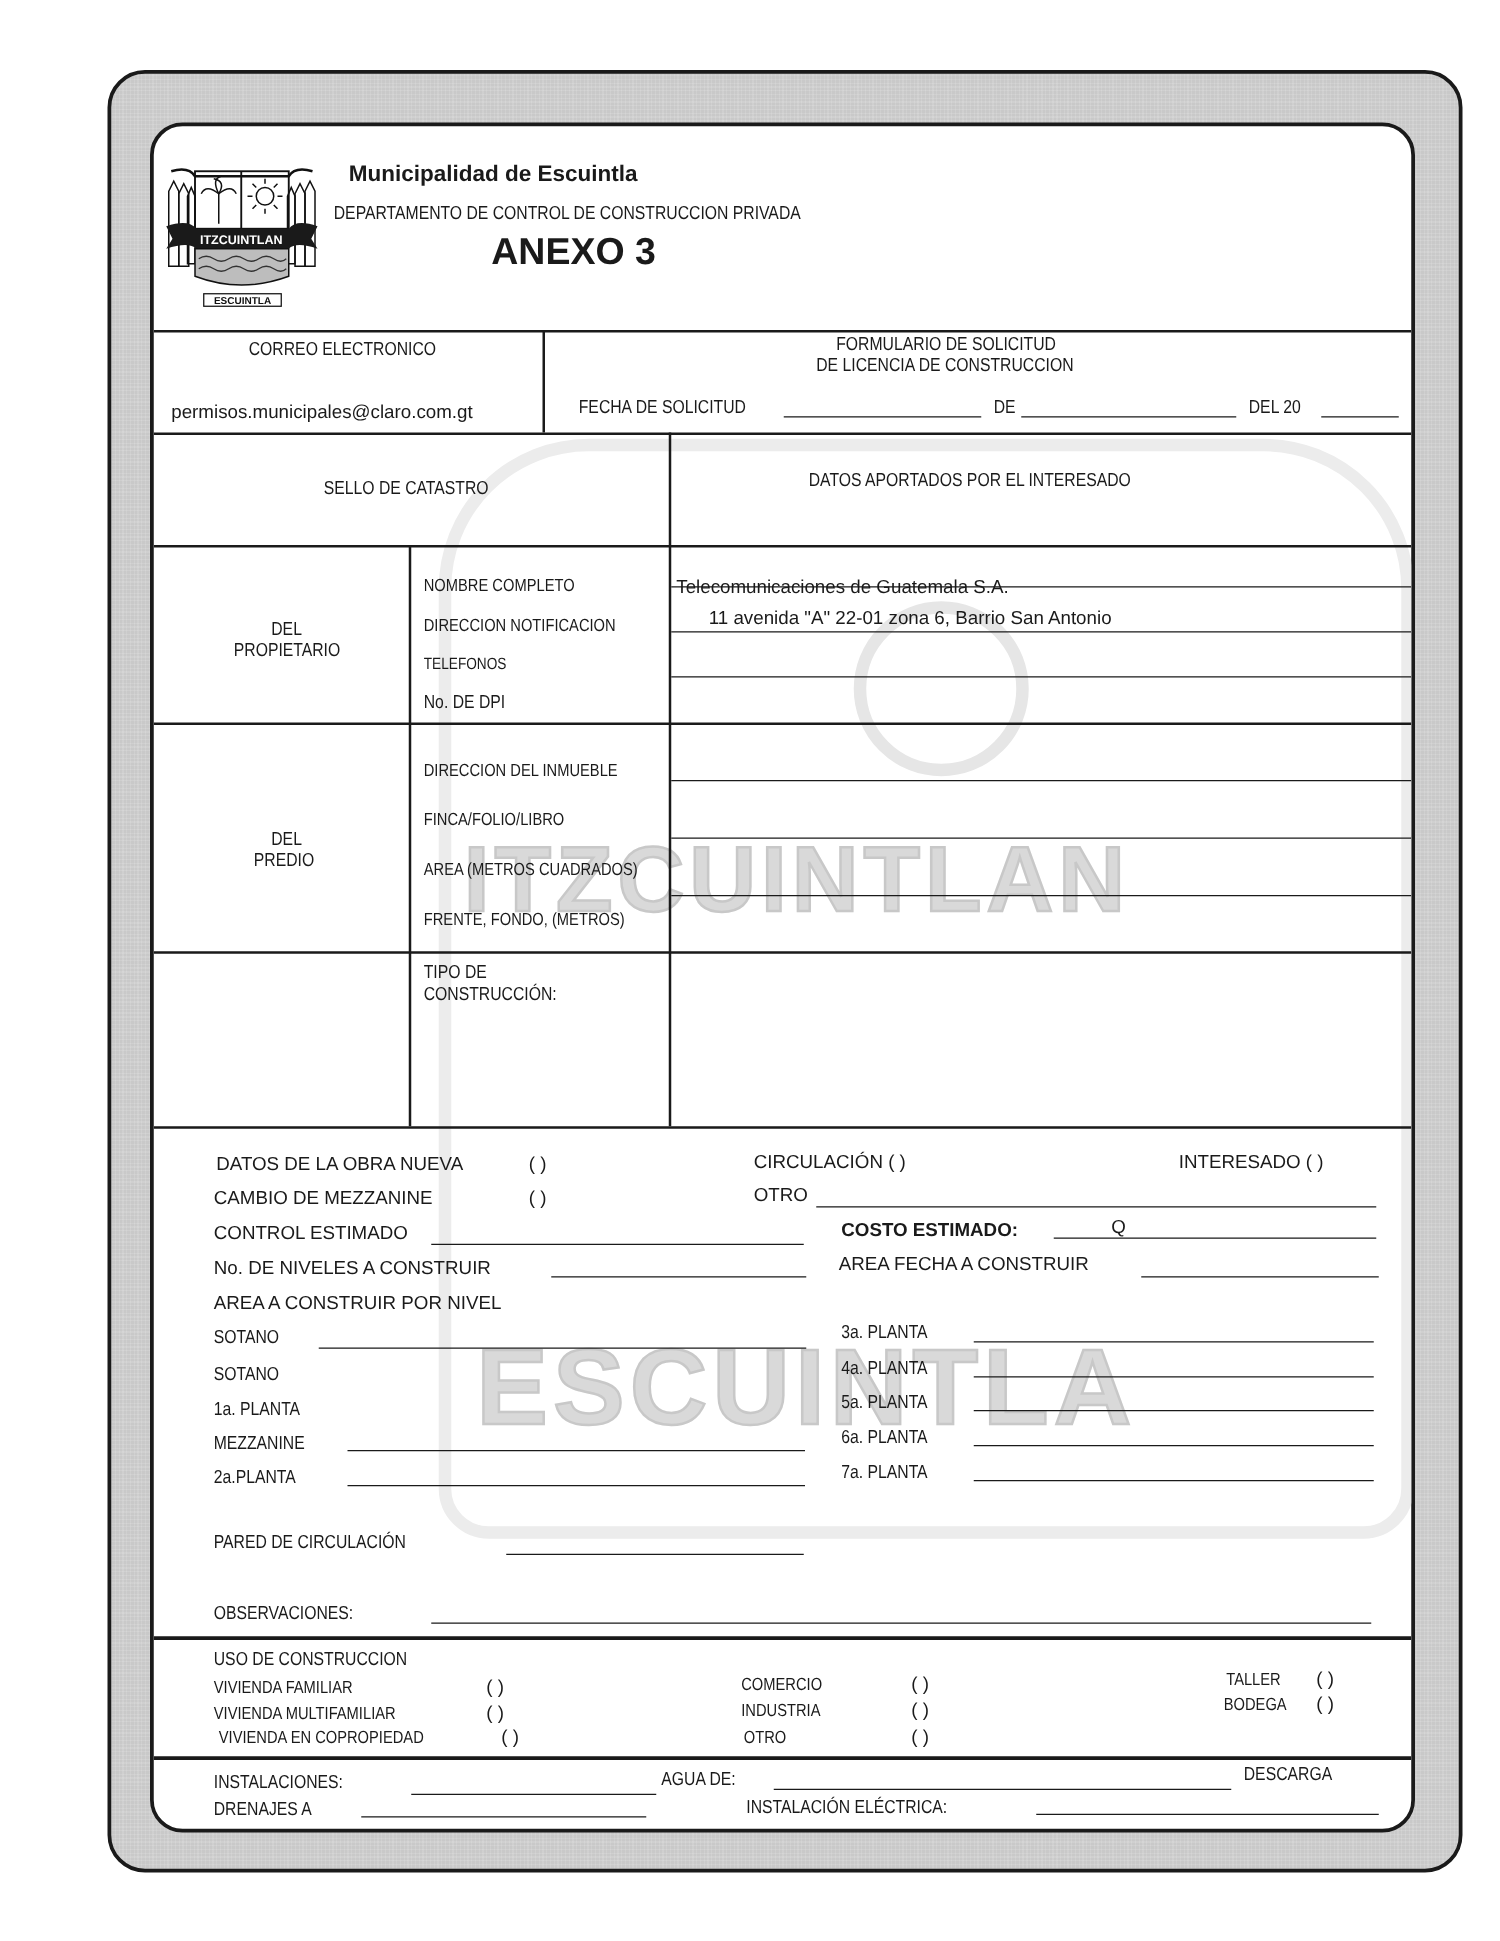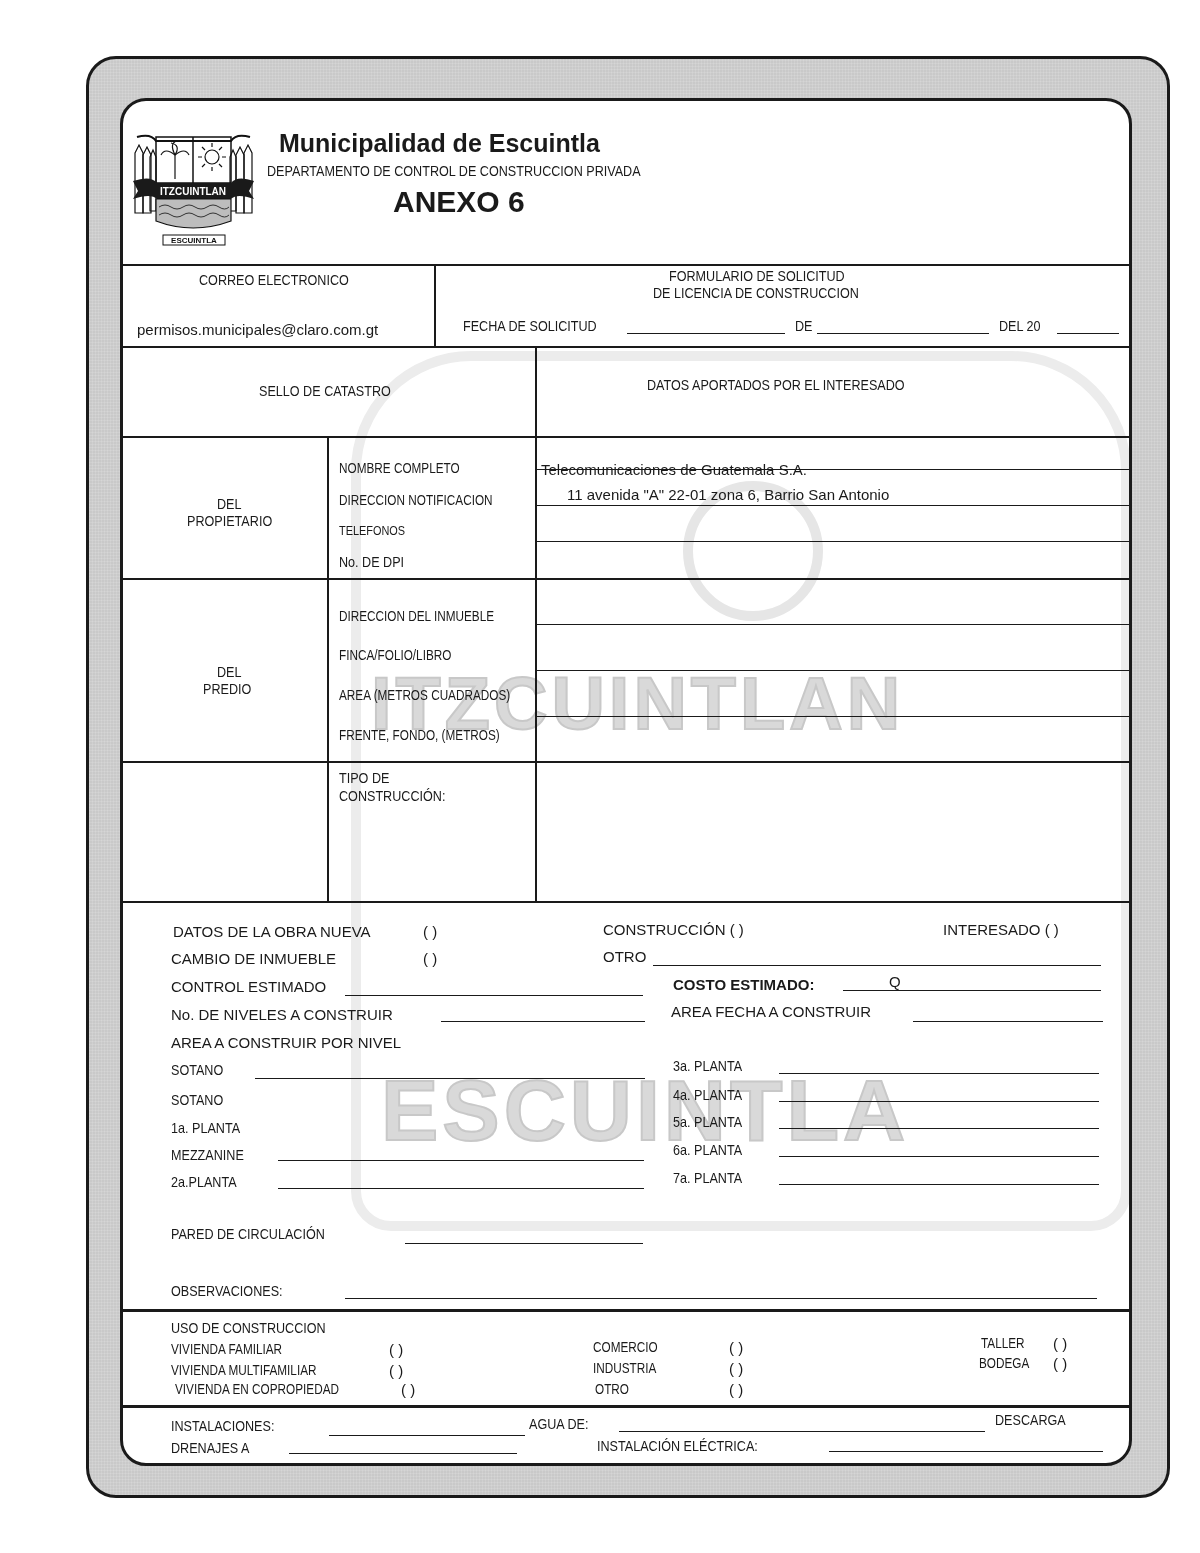--- a/index.html
+++ b/index.html
@@ -65,23 +65,23 @@
     </g>
     <path d="M2 50 Q20 44 26 52 L100 52 Q106 44 123 50 L118 60 L123 68 Q106 62 100 68 L26 68 Q20 62 2 68 L7 60 Z" fill="#1a1a1a"></path>
     <text x="62" y="64" font-size="10" font-weight="bold" fill="#fff" text-anchor="middle" font-family="Liberation Sans, sans-serif">ITZCUINTLAN</text>
     <path d="M25 68 L100 68 L100 90 Q62 104 25 90 Z" fill="#bdbdbd" stroke="#111" stroke-width="1.2"></path>
     <path d="M28 76 q6 -4 12 0 t12 0 t12 0 t12 0 t12 0 t10 0" fill="none" stroke="#333" stroke-width="1"></path>
     <path d="M28 84 q6 -4 12 0 t12 0 t12 0 t12 0 t12 0 t10 0" fill="none" stroke="#333" stroke-width="1"></path>
     <rect x="32" y="104" width="62" height="10" fill="#fff" stroke="#111" stroke-width="1"></rect>
     <text x="63" y="112" font-size="8" font-weight="bold" fill="#111" text-anchor="middle" font-family="Liberation Sans, sans-serif">ESCUINTLA</text>
   </svg>
 
-  <div class="t" style="left:156px;top:28px;font-size:25px;font-weight:bold;">Municipalidad de Escuintla</div>
+  <div class="t" style="left:156px;top:28px;font-size:18px;font-weight:bold;">Municipalidad de Escuintla</div>
   <div class="t cond" style="left:144px;top:61px;font-size:15px;">DEPARTAMENTO DE CONTROL DE CONSTRUCCION PRIVADA</div>
-  <div class="t" style="left:270px;top:84px;font-size:30px;font-weight:bold;">ANEXO 6</div>
+  <div class="t" style="left:270px;top:84px;font-size:30px;font-weight:bold;">ANEXO 3</div>
 
   <div class="hl" style="left:0;right:0;top:163px;"></div>
   <div class="vl" style="left:311px;top:163px;height:82px;"></div>
   <div class="t cond" style="left:76px;top:170px;">CORREO ELECTRONICO</div>
   <div class="t" style="left:14px;top:220px;">permisos.municipales@claro.com.gt</div>
   <div class="t cond" style="left:546px;top:166px;">FORMULARIO DE SOLICITUD</div>
   <div class="t cond" style="left:530px;top:183px;">DE LICENCIA DE CONSTRUCCION</div>
   <div class="t cond" style="left:340px;top:216px;">FECHA DE SOLICITUD</div>
   <div class="u" style="left:504px;width:158px;top:232px;"></div>
   <div class="t cond" style="left:672px;top:216px;">DE</div>
@@ -128,23 +128,23 @@
 
   <div class="hl" style="left:0;right:0;top:660px;"></div>
   <div class="t cond" style="left:216px;top:668px;">TIPO DE</div>
   <div class="t cond" style="left:216px;top:686px;">CONSTRUCCIÓN:</div>
   <div class="t" style="left:420px;top:680px;"></div>
 
   <div class="hl" style="left:0;right:0;top:800px;"></div>
 
   <div class="t" style="left:50px;top:822px;">DATOS DE LA OBRA NUEVA</div>
   <div class="t" style="left:300px;top:822px;">(    )</div>
-  <div class="t" style="left:48px;top:849px;">CAMBIO DE INMUEBLE</div>
+  <div class="t" style="left:48px;top:849px;">CAMBIO DE MEZZANINE</div>
   <div class="t" style="left:300px;top:849px;">(    )</div>
-  <div class="t" style="left:480px;top:820px;">CONSTRUCCIÓN (    )</div>
+  <div class="t" style="left:480px;top:820px;">CIRCULACIÓN (    )</div>
   <div class="t" style="left:820px;top:820px;">INTERESADO (    )</div>
   <div class="t" style="left:480px;top:847px;">OTRO</div>
   <div class="u" style="left:530px;width:448px;top:864px;"></div>
 
   <div class="t" style="left:48px;top:877px;">CONTROL ESTIMADO</div>
   <div class="u" style="left:222px;width:298px;top:894px;"></div>
   <div class="t" style="left:550px;top:875px;font-weight:bold;">COSTO ESTIMADO:</div>
   <div class="t" style="left:766px;top:872px;">Q</div>
   <div class="u" style="left:720px;width:258px;top:889px;"></div>
 

